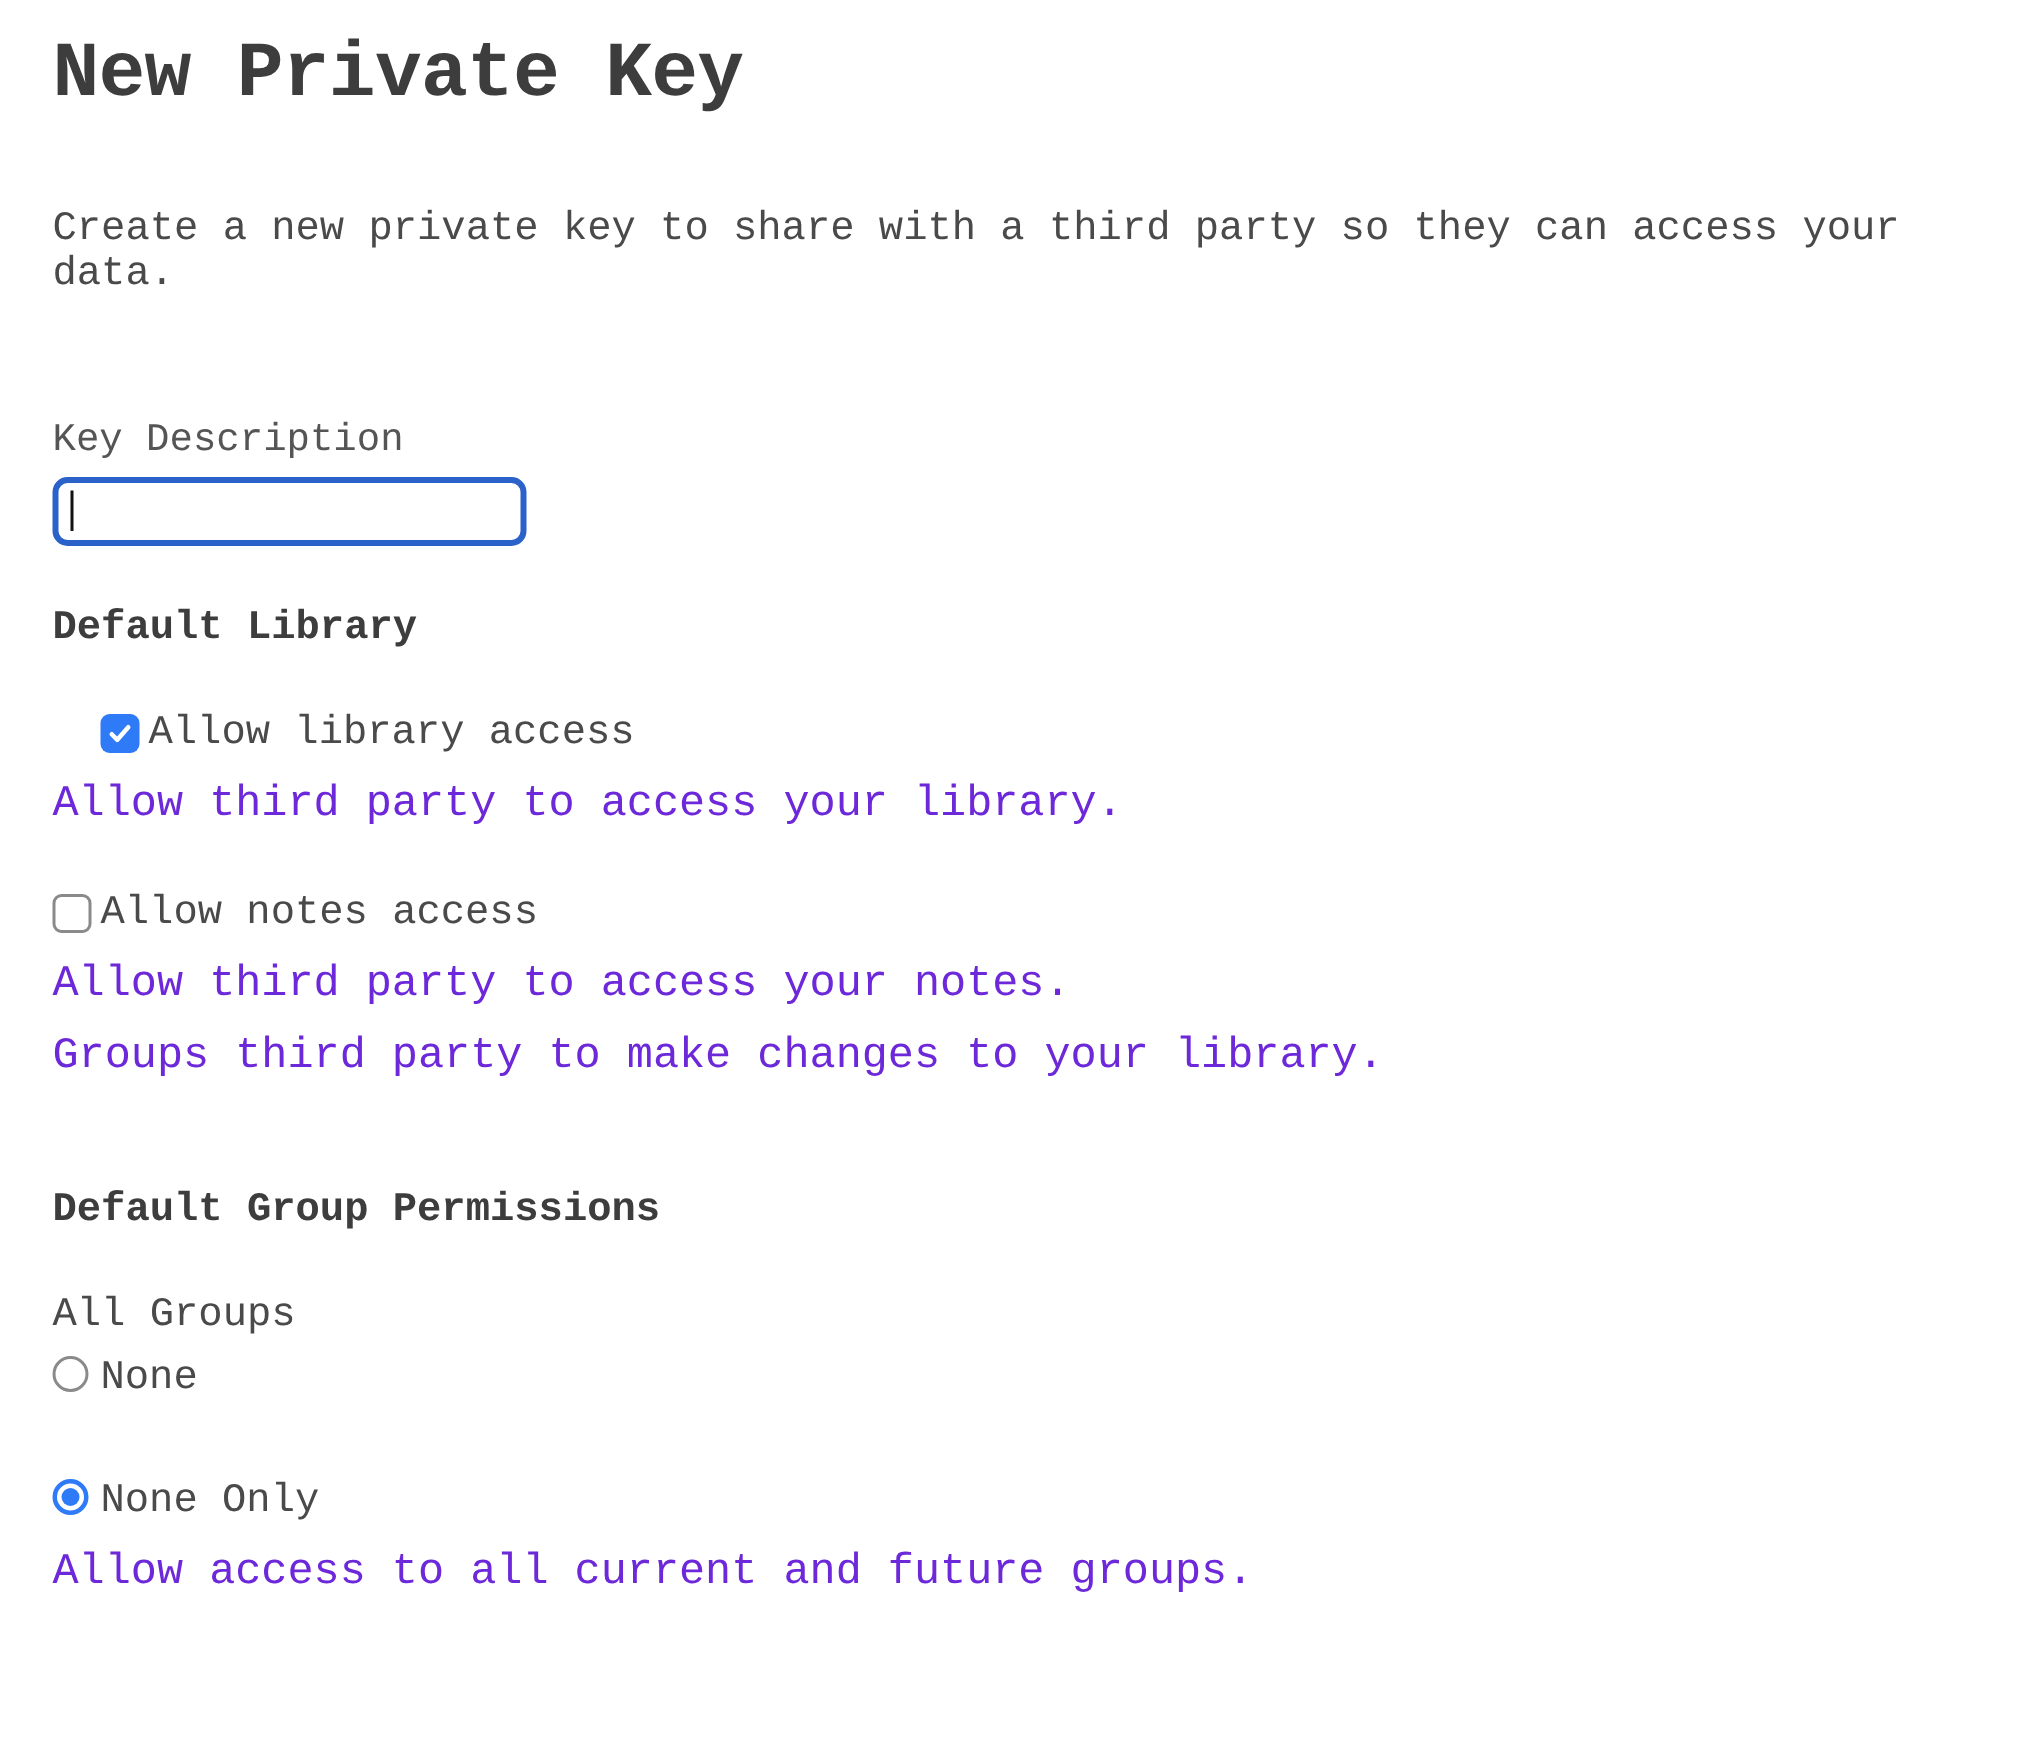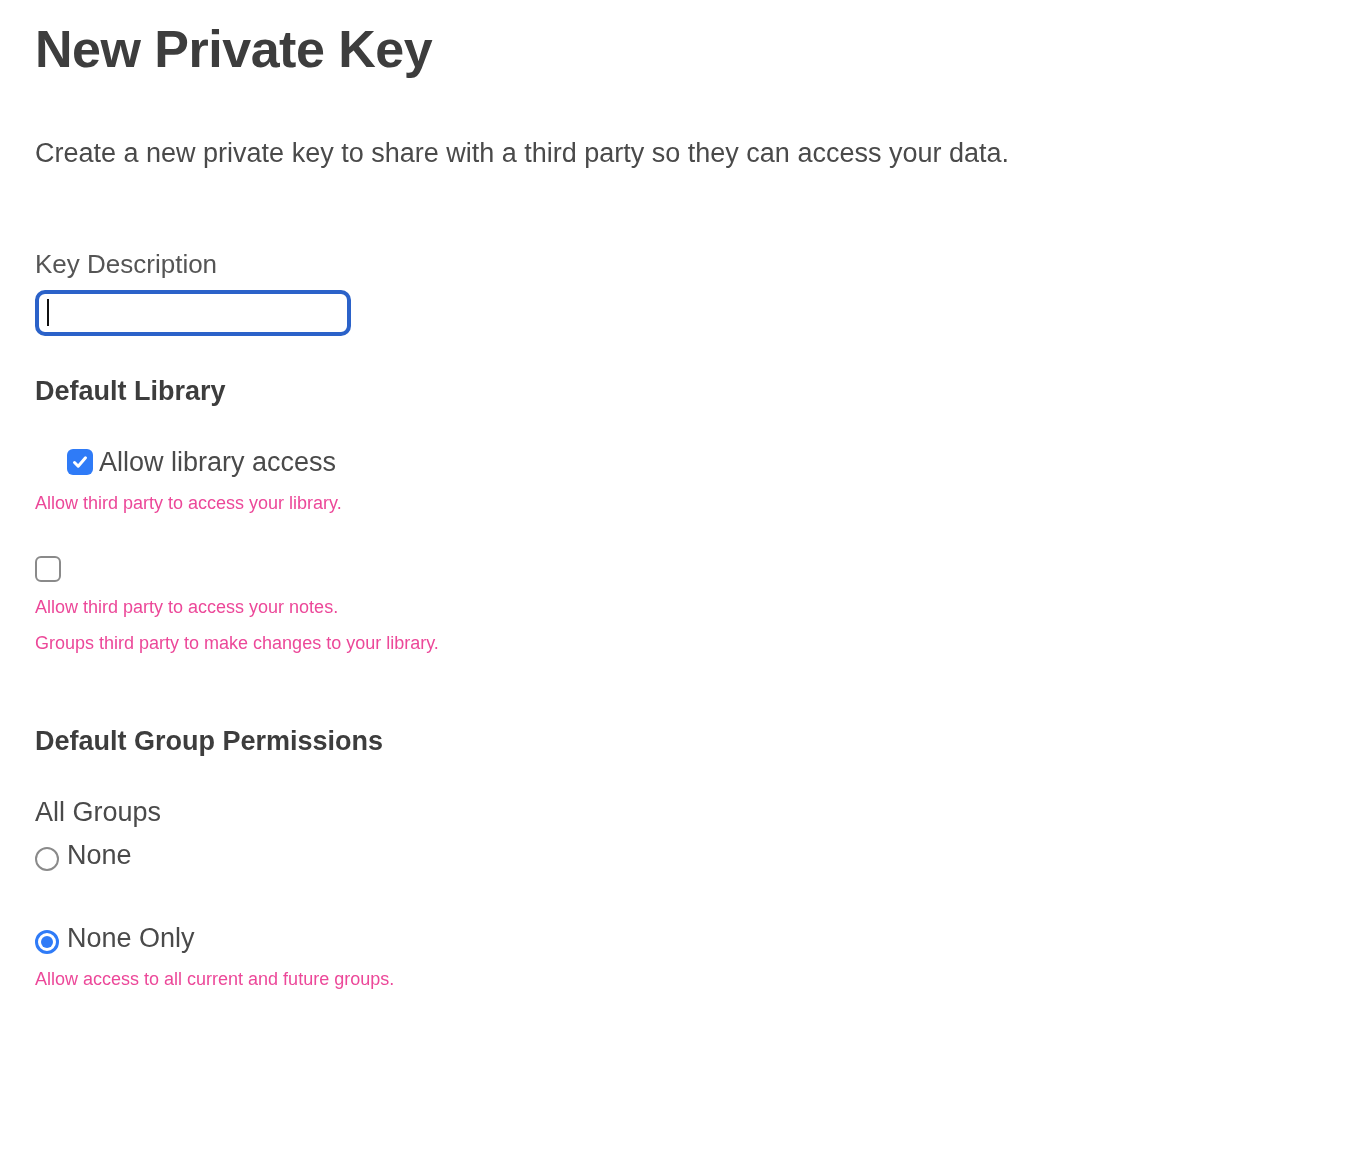--- a/index.html
+++ b/index.html
@@ -8,20 +8,21 @@
     background: #ffffff;
     font-family: "Liberation Sans", "DejaVu Sans", sans-serif;
     color: #4a4a4a;
   }
   .page {
     width: 1352px;
     height: 1166px;
     box-sizing: border-box;
     padding: 20px 35px 0 35px;
     overflow: hidden;
+    font-family: Liberation Mono, monospace;
   }
   h1.page-title {
     margin: 0;
     padding: 0;
     font-size: 52px;
     line-height: 1.15;
     font-weight: bold;
     color: #3d3d3d;
     letter-spacing: -0.5px;
   }
@@ -96,31 +97,31 @@
     background: #2f7bf7;
   }
   .checkbox.checked svg { display: block; }
   .option-label {
     margin-left: 6px;
     font-size: 27px;
     color: #4a4a4a;
   }
   .helper {
     margin-top: 15px;
-    font-size: 18px;
-    color: #ec4899;
+    font-size: 29px;
+    color: #6d28d9;
   }
   .group-label {
     margin-top: 40px;
     font-size: 27px;
     color: #4a4a4a;
   }
   .radio-row {
     display: flex;
-    align-items: flex-end;
+    align-items: flex-start;
     margin-top: 52px;
   }
   .radio-row.first { margin-top: 12px; }
   .radio {
     width: 24px;
     height: 24px;
     box-sizing: border-box;
     border-radius: 50%;
     border: 2px solid #8a8a8a;
     background: #ffffff;
@@ -174,20 +175,21 @@
         </svg>
       </span>
       <span class="option-label">Allow library access</span>
     </div>
     <div class="helper">Allow third party to access your library.</div>
 
     <div class="option-row">
       <span class="checkbox">
         
       </span>
+      <span class="option-label">Allow notes access</span>
     </div>
     <div class="helper">Allow third party to access your notes.</div>
 
     <div class="helper">Groups third party to make changes to your library.</div>
   </div>
 
   <div class="section-groups">
     <h2 class="section-heading">Default Group Permissions</h2>
 
     <div class="group-label">All Groups</div>

